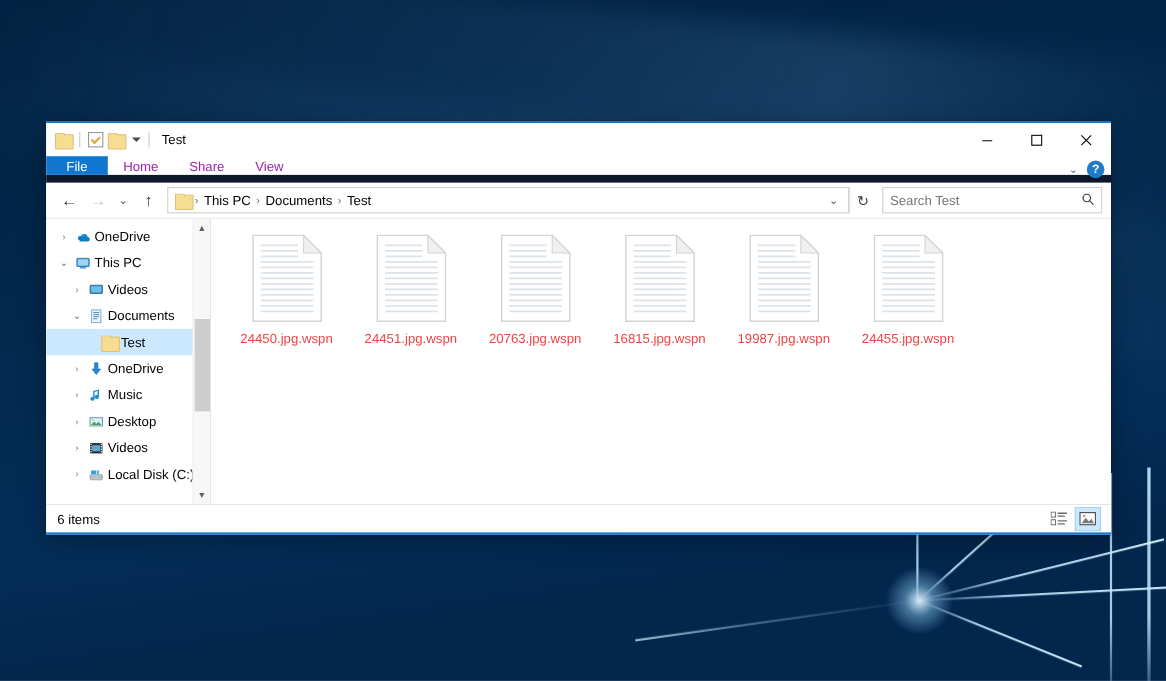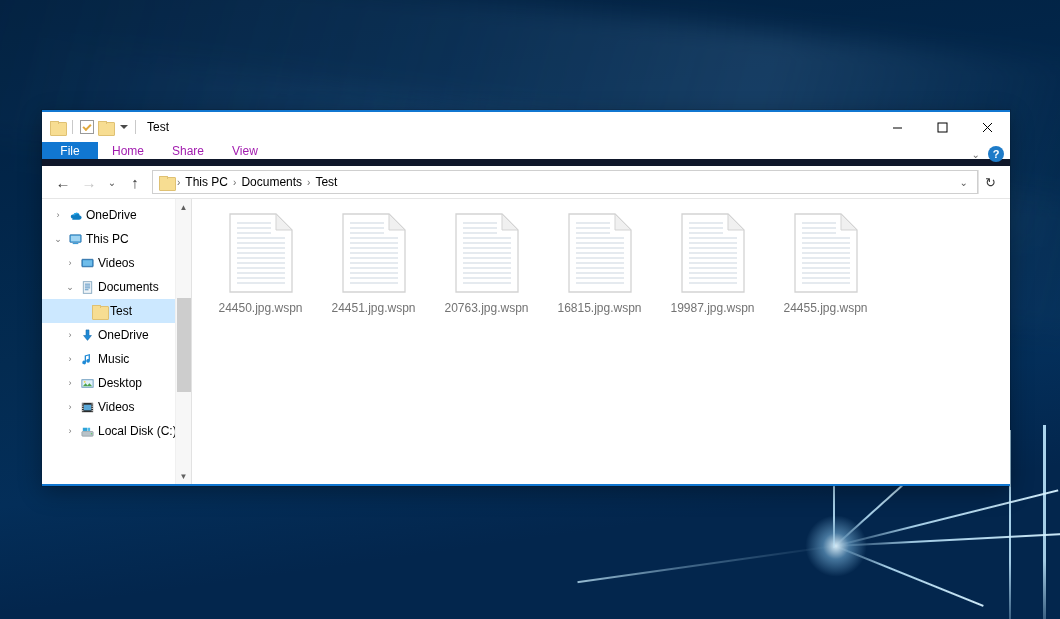--- a/index.html
+++ b/index.html
@@ -201,21 +201,21 @@
 
   
   .content { flex:1 1 auto; background:#fff; position:relative; overflow:hidden; padding: 10px 0 0 12px;}
   .filegrid { display:flex; flex-wrap:wrap; gap: 0px; }
   .fileitem {
     width: 113px; padding: 4px 2px 6px 2px;
     display:flex; flex-direction:column; align-items:center;
     font-size:12px; color:#000;
   }
   .docicon { width: 64px; height: 80px; position:relative; margin-bottom: 8px; }
-  .fname { font-size:12px; color:#737373; text-align:left; white-space:nowrap; }
+  .fname { font-size:12px; color:#ef4444; text-align:left; white-space:nowrap; }
 
   
   .statusbar {
     height: 26px; flex:0 0 auto; border-top:1px solid #e4e4e4;
     display:flex; align-items:center; padding: 0 10px;
     background:#fff; font-size:12px; color:#000;
     justify-content: space-between;
   }
   .viewbtns { display:flex; align-items:center; gap:4px; }
   .vbtn { width:22px;height:20px;display:flex;align-items:center;justify-content:center; }
@@ -299,20 +299,29 @@
           <span class="crumb-sep">›</span>
           <span class="crumb">This PC</span>
           <span class="crumb-sep">›</span>
           <span class="crumb">Documents</span>
           <span class="crumb-sep">›</span>
           <span class="crumb">Test</span>
         </div>
         <span class="addr-caret">⌄</span>
       </div>
       <div class="refresh">↻</div>
+      <div class="searchbox">
+        <span class="ph">Search Test</span>
+        <span class="search-ico">
+          <svg width="12" height="12" viewBox="0 0 12 12">
+              <circle cx="5" cy="5" r="3.4" fill="none" stroke="#3a3a3a" stroke-width="1.1"></circle>
+              <line x1="7.6" y1="7.6" x2="11" y2="11" stroke="#3a3a3a" stroke-width="1.1"></line>
+            </svg>
+        </span>
+      </div>
     </div>
 
     <div class="winbody">
 
       <div class="navpane">
         <div class="tree">
 
           <div class="tnode" style="padding-left:8px;">
             <span class="twisty">›</span>
             <span class="tico">
@@ -594,16 +603,38 @@
                 </g>
               </svg>
             </span>
             <span class="fname">24455.jpg.wspn</span>
           </div>
 
         </div>
       </div>
     </div>
 
+    <div class="statusbar">
+      <span>6 items</span>
+      <span class="viewbtns">
+        <span class="vbtn">
+          <svg width="16" height="14" viewBox="0 0 16 14">
+            <rect x="0.5" y="0.5" width="4" height="4.6" fill="none" stroke="#6b6b6b" stroke-width="0.9"></rect>
+            <rect x="0.5" y="7.5" width="4" height="4.6" fill="none" stroke="#6b6b6b" stroke-width="0.9"></rect>
+            <line x1="6.5" y1="1.6" x2="15" y2="1.6" stroke="#6b6b6b" stroke-width="1.2"></line>
+            <line x1="6.5" y1="4.2" x2="13" y2="4.2" stroke="#6b6b6b" stroke-width="1.2"></line>
+            <line x1="6.5" y1="8.6" x2="15" y2="8.6" stroke="#6b6b6b" stroke-width="1.2"></line>
+            <line x1="6.5" y1="11.2" x2="13" y2="11.2" stroke="#6b6b6b" stroke-width="1.2"></line>
+          </svg>
+        </span>
+        <span class="vbtn active">
+          <svg width="16" height="14" viewBox="0 0 16 14">
+            <rect x="0.8" y="1" width="14" height="11" fill="#ffffff" stroke="#4a4a4a" stroke-width="1"></rect>
+            <path d="M2.2 10.6 L6 5.6 L9 9 L11.2 6.6 L13.6 10.6 Z" fill="#7a7a7a"></path>
+            <circle cx="4.6" cy="4" r="1.1" fill="#9a9a9a"></circle>
+          </svg>
+        </span>
+      </span>
+    </div>
 
     <div class="win-botline"></div>
   </div>
 </div>
 
 </body></html>

